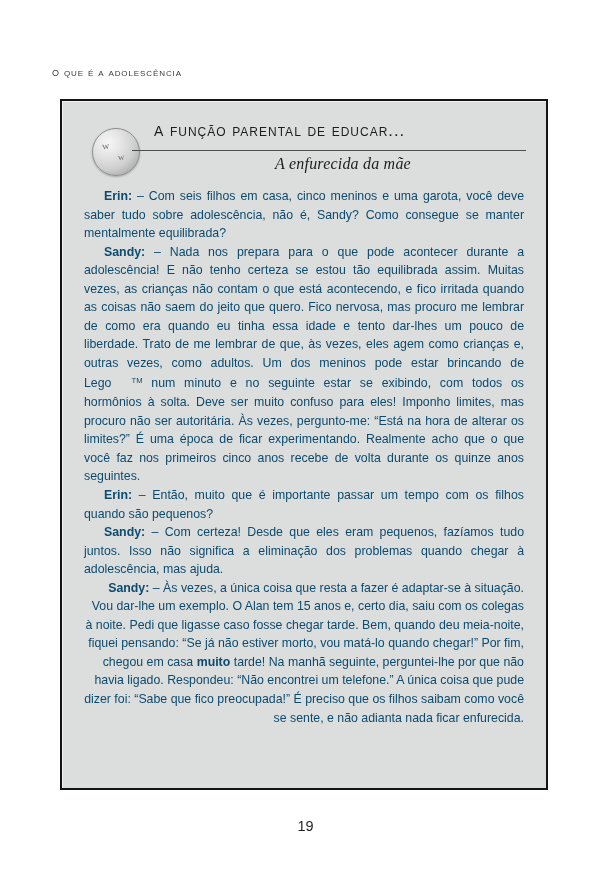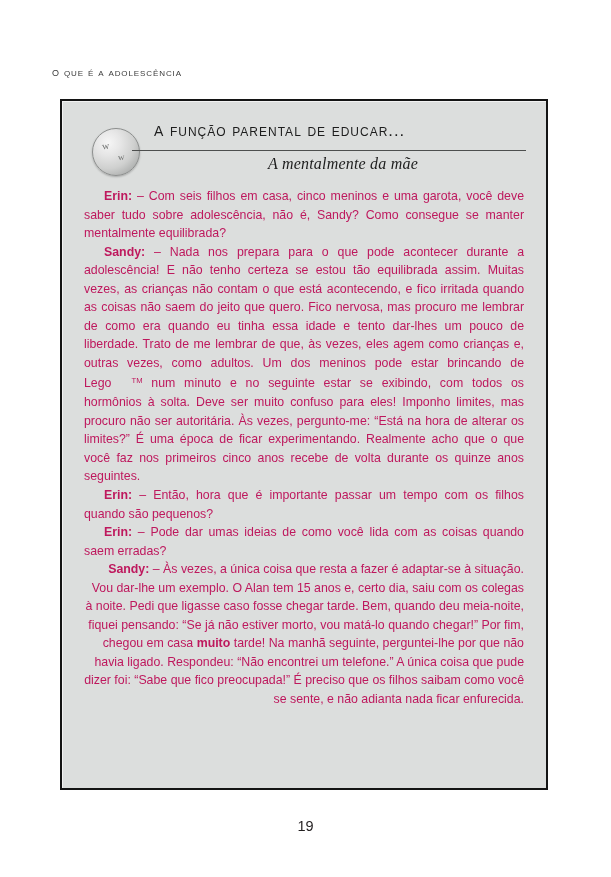--- a/index.html
+++ b/index.html
@@ -132,21 +132,21 @@
     right: 22px;
     top: 86px;
     bottom: 10px;
   }
   .para {
     margin: 0;
     text-indent: 20px;
     text-align: justify;
     font-size: 12.35px;
     line-height: 18.55px;
-    color: #be185d;
+    color: #0c4a6e;
     hyphens: none;
   }
   .para:last-child { text-align: right; }
   .speaker {
     font-weight: bold;
   }
   .em-bold { font-weight: bold; }
   .tm {
     font-size: 0.62em;
     vertical-align: 0.55em;
@@ -178,41 +178,41 @@
       <span class="glyph-a">w</span>
       <span class="glyph-b">w</span>
     </div>
 
     <div id="title-wrap">
       <div id="panel-title">A função parental de educar...</div>
     </div>
 
     <div id="title-rule"></div>
 
-    <div id="panel-subtitle">A mentalmente da mãe</div>
+    <div id="panel-subtitle">A enfurecida da mãe</div>
   </div>
 
   <div id="dialogue">
 
     <p class="para">
       <span class="speaker">Erin:</span><span> – </span><span>Com seis filhos em casa, cinco meninos e uma garota, você deve saber tudo sobre adolescência, não é, Sandy? Como consegue se manter mentalmente equilibrada?</span>
     </p>
 
     <p class="para">
       <span class="speaker">Sandy:</span><span> – </span><span>Nada nos prepara para o que pode acontecer durante a adolescência! E não tenho certeza se estou tão equilibrada assim. Muitas vezes, as crianças não contam o que está acontecendo, e fico irritada quando as coisas não saem do jeito que quero. Fico nervosa, mas procuro me lembrar de como era quando eu tinha essa idade e tento dar-lhes um pouco de liberdade. Trato de me lembrar de que, às vezes, eles agem como crianças e, outras vezes, como adultos. Um dos meninos pode estar brincando de Lego</span><span class="tm">TM</span><span> num minuto e no seguinte estar se exibindo, com todos os hormônios à solta. Deve ser muito confuso para eles! Imponho limites, mas procuro não ser autoritária. Às vezes, pergunto-me: “Está na hora de alterar os limites?” É uma época de ficar experimentando. Realmente acho que o que você faz nos primeiros cinco anos recebe de volta durante os quinze anos seguintes.</span>
     </p>
 
     <p class="para">
-      <span class="speaker">Erin:</span><span> – </span><span>Então, hora que é importante passar um tempo com os filhos quando são pequenos?</span>
-    </p>
-
-
-    <p class="para">
-      <span class="speaker">Erin:</span><span> – </span><span>Pode dar umas ideias de como você lida com as coisas quando saem erradas?</span>
-    </p>
+      <span class="speaker">Erin:</span><span> – </span><span>Então, muito que é importante passar um tempo com os filhos quando são pequenos?</span>
+    </p>
+
+    <p class="para">
+      <span class="speaker">Sandy:</span><span> – </span><span>Com certeza! Desde que eles eram pequenos, fazíamos tudo juntos. Isso não significa a eliminação dos problemas quando chegar à adolescência, mas ajuda.</span>
+    </p>
+
 
     <p class="para">
       <span class="speaker">Sandy:</span><span> – </span><span>Às vezes, a única coisa que resta a fazer é adaptar-se à situação. Vou dar-lhe um exemplo. O Alan tem 15 anos e, certo dia, saiu com os colegas à noite. Pedi que ligasse caso fosse chegar tarde. Bem, quando deu meia-noite, fiquei pensando: “Se já não estiver morto, vou matá-lo quando chegar!” Por fim, chegou em casa </span><span class="em-bold">muito</span><span> tarde! Na manhã seguinte, perguntei-lhe por que não havia ligado. Respondeu: “Não encontrei um telefone.” A única coisa que pude dizer foi: “Sabe que fico preocupada!” É preciso que os filhos saibam como você se sente, e não adianta nada ficar enfurecida.</span>
     </p>
 
   </div>
 </div>
 
 <div id="folio">19</div>
 

